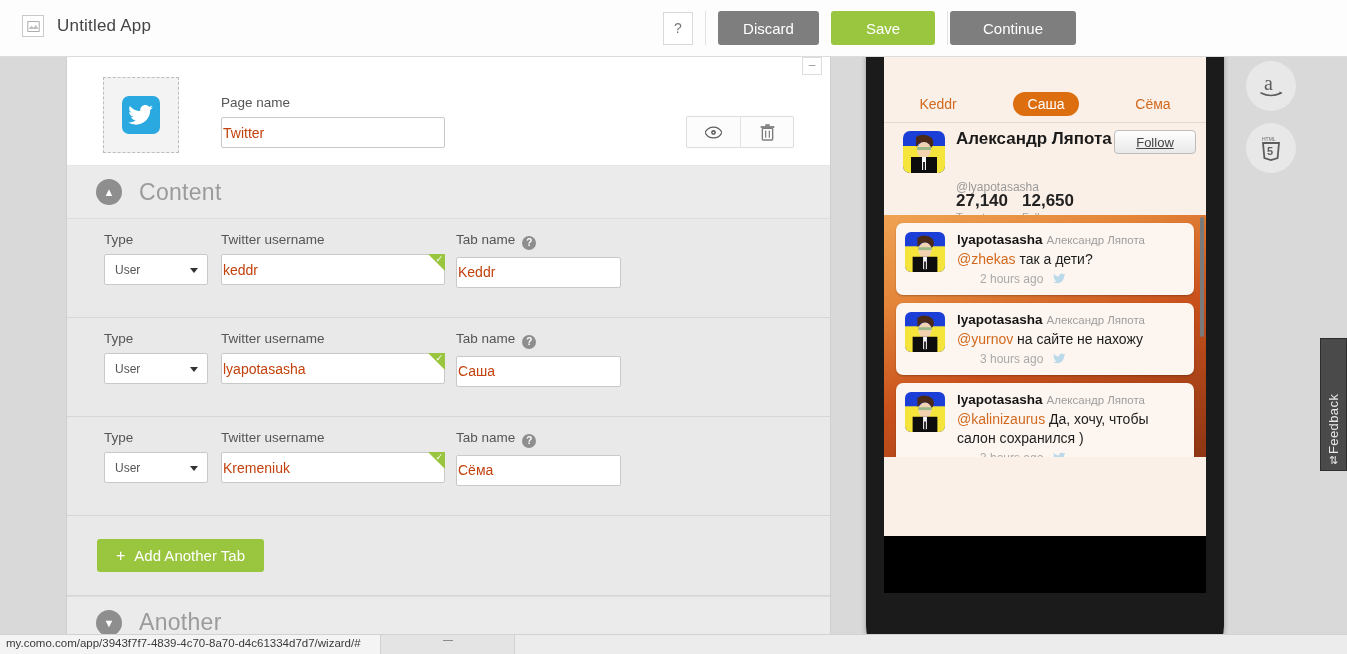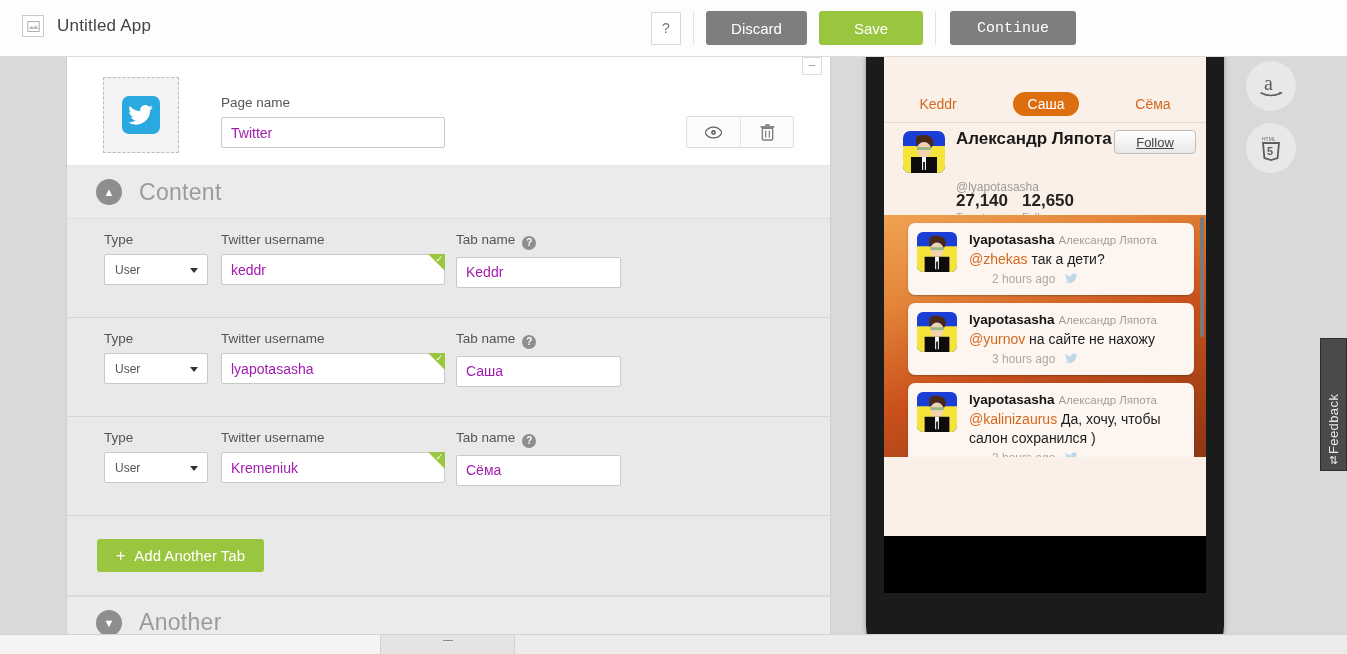--- a/index.html
+++ b/index.html
@@ -52,21 +52,21 @@
   .btn {
     height: 34px; border: none; border-radius: 3px;
     color: #fff; font-size: 15px;
     padding: 0 20px; cursor: pointer;
     font-family: "Liberation Sans", sans-serif;
     display: flex; align-items: center; justify-content: center;
   }
   .btn-grey { background: #7e7e7e; }
   .btn-green { background: #9ac63f; min-width: 104px; }
   .btn-discard { min-width: 101px; margin-right: 12px; }
-  .btn-continue { min-width: 126px; margin-left: 14px; font-family: Liberation Mono, monospace; }
+  .btn-continue { min-width: 126px; margin-left: 2px; }
 
   
   .workspace {
     position: absolute; left: 0; top: 57px;
     width: 1347px; height: 597px;
     background: #d9d9d9;
   }
   .panel {
     position: absolute; left: 66px; top: 0;
     width: 765px;
@@ -102,22 +102,22 @@
     display: flex; align-items: center; justify-content: center;
   }
   .tw-tile svg { width: 26px; height: 26px; fill: #fff; }
 
   .pagename-wrap { position: absolute; left: 154px; top: 38px; }
   .fld-label {
     font-size: 13.5px; color: #555; margin-bottom: 7px; display: block;
   }
   .txt {
     height: 30px; border: 1px solid #c9c9c9; border-radius: 2px;
-    background: #fff; color: #a21caf; font-size: 14px;
-    padding: 0 9px;
+    background: #fff; color: #c2410c; font-size: 14px;
+    padding: 0 1px;
     font-family: "Liberation Sans", sans-serif;
     outline: none;
   }
   .pagename-input { width: 224px; height: 31px; }
 
   .header-tools {
     position: absolute; right: 36px; top: 59px;
     display: flex; border: 1px solid #dedede; border-radius: 2px;
     background: #fcfcfc;
   }
@@ -274,21 +274,20 @@
   .stats { position: absolute; left: 72px; top: 68px; display: flex; gap: 14px; }
   .stat-n { font-size: 17px; color: #222; font-weight: bold; }
   .stat-l { font-size: 11px; color: #a5a5a5; }
   .stat-col { text-align: left; }
 
   .feed {
     position: absolute; left: 0; top: 215px;
     width: 322px; height: 242px;
     background: linear-gradient(160deg,#f0a253 0%,#e4863a 25%,#c9511c 55%,#8e3614 100%);
     overflow: hidden;
-    padding-left: 12px;
   }
   .tweet {
     margin: 8px 12px 0 12px;
     background: #fdf6f0; border-radius: 7px;
     padding: 8px 9px 6px 9px;
     position: relative;
     min-height: 72px;
     box-shadow: 0 1px 2px rgba(0,0,0,.25);
   }
   .tw-av {
@@ -680,16 +679,17 @@
     </div>
   </div>
 
   <div class="feedback">
     <span class="feedback-label">Feedback</span>
     <span class="feedback-arrows">⇅</span>
   </div>
 </div>
 
 <div class="statusbar">
+  <span class="status-url">my.como.com/app/3943f7f7-4839-4c70-8a70-d4c61334d7d7/wizard/#</span>
   <div class="status-chrome"></div>
   <div class="status-dash"></div>
   <div class="status-right"></div>
 </div>
 
 </body></html>

